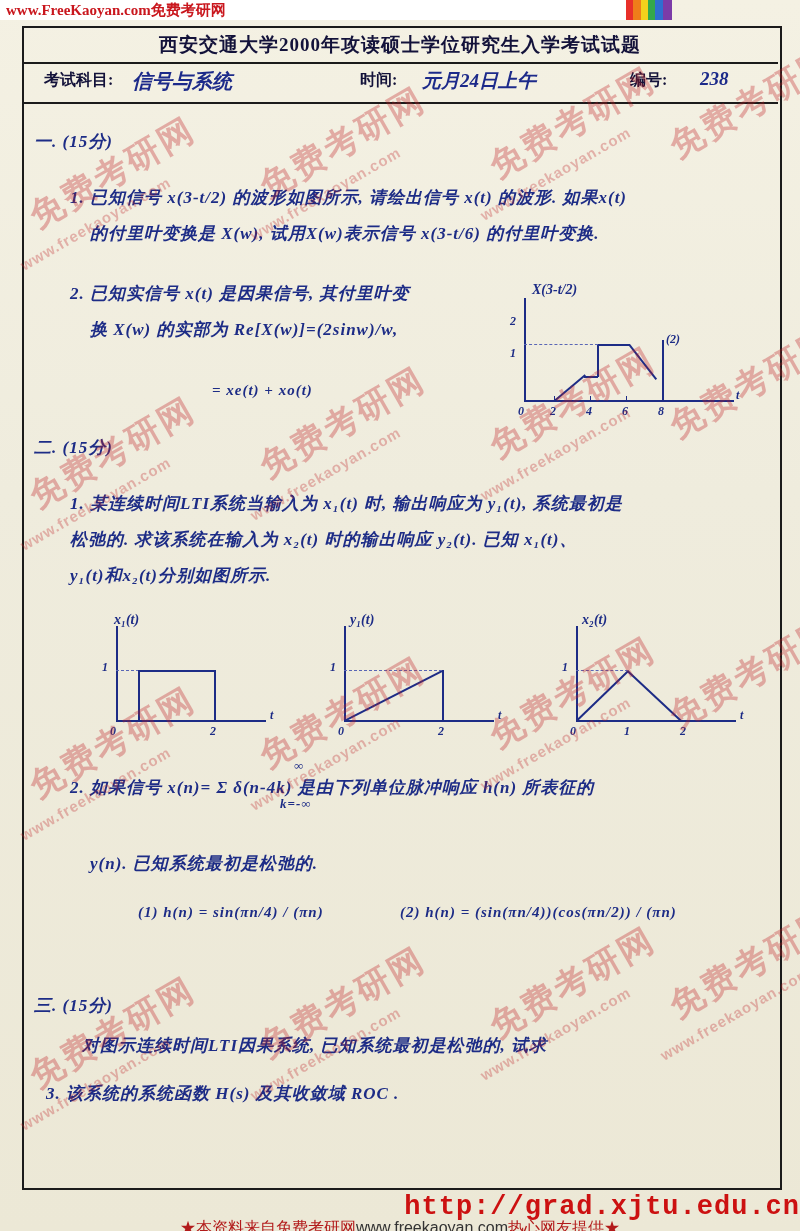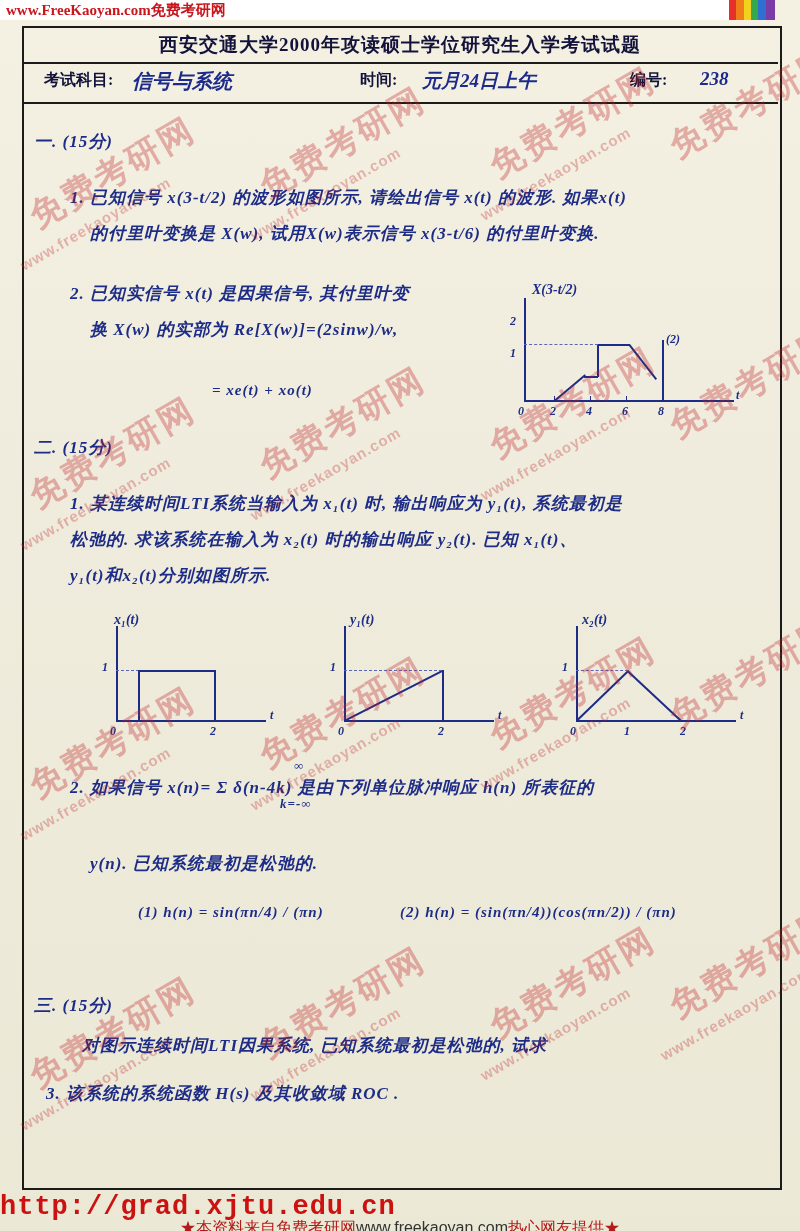--- a/index.html
+++ b/index.html
@@ -10,21 +10,21 @@
     overflow:hidden;
     position:relative;
   }
   .page{
     position:absolute;inset:0;
     background:linear-gradient(180deg,#f4f1e3 0%,#efecdd 40%,#ece8d6 100%);
   }
 
   
   .topbar{
-    position:absolute;top:0;left:0;width:775px;height:20px;
+    position:absolute;top:0;left:0;width:672px;height:20px;
     background:#ffffff;
   }
   .topbar-text{
     position:absolute;left:6px;top:1px;
     font-family:"Liberation Serif", serif;
     font-size:15px;font-weight:bold;color:#c9161d;
     letter-spacing:0px;white-space:nowrap;
   }
   .flag{
     position:absolute;right:0;top:0;width:46px;height:20px;
@@ -91,21 +91,21 @@
   .tick{position:absolute;width:1.4px;height:5px;background:#1d2c86;}
   .lbl{
     position:absolute;color:#1d2c86;font-size:12px;
     font-family:"Liberation Serif", serif;font-style:italic;font-weight:bold;
   }
   .seg{position:absolute;background:#1d2c86;height:1.6px;transform-origin:0 0;}
   .dashed{position:absolute;border-top:1px dashed #5a66b5;}
 
   
   .footer-url{
-    position:absolute;left:0;top:1192px;width:800px;text-align:left;
+    position:absolute;left:0;top:1192px;width:800px;text-align:right;
     font-family:"Liberation Mono", monospace;
     font-size:27px;color:#cc1111;letter-spacing:1px;font-weight:bold;
   }
   .footer-note{
     position:absolute;left:0;top:1218px;width:800px;text-align:center;
     font-family:"Liberation Sans", sans-serif;
     font-size:16px;color:#b21b1b;
   }
   .footer-note .blk{color:#333;}
 

